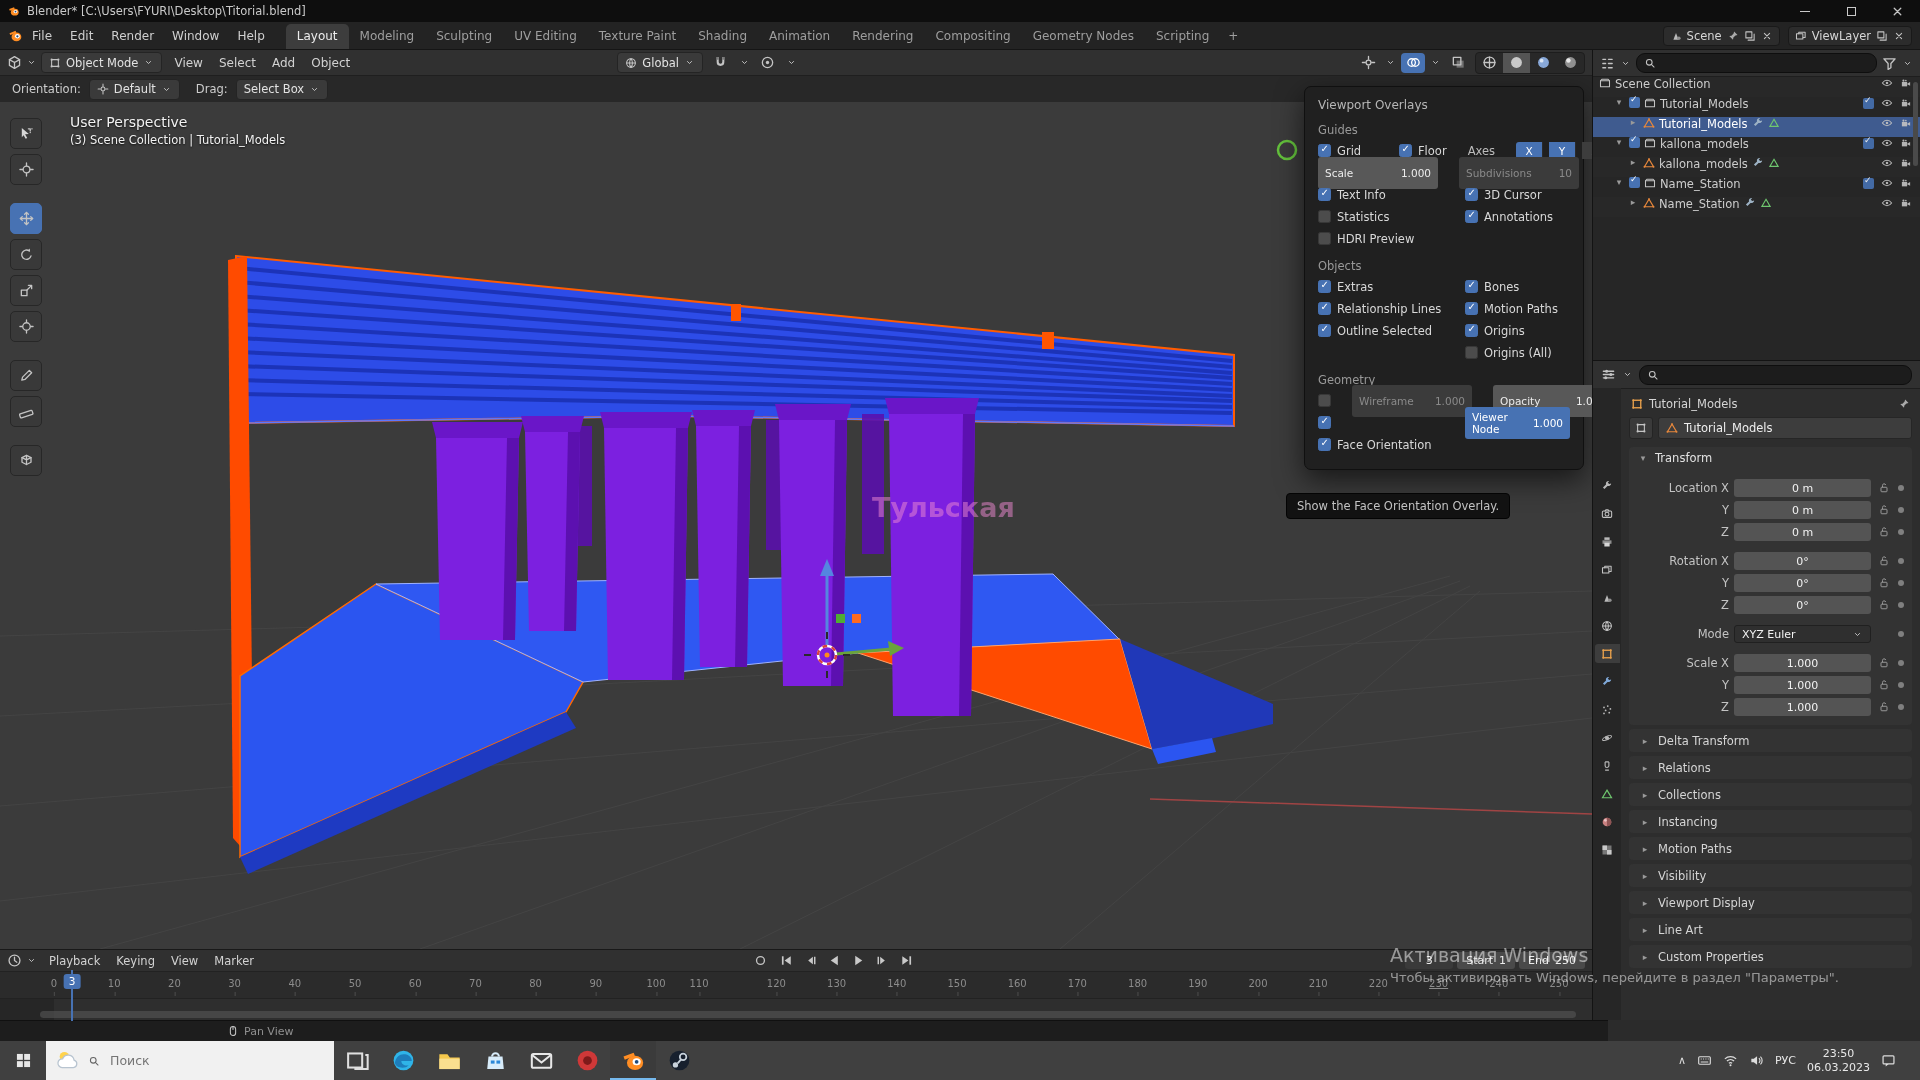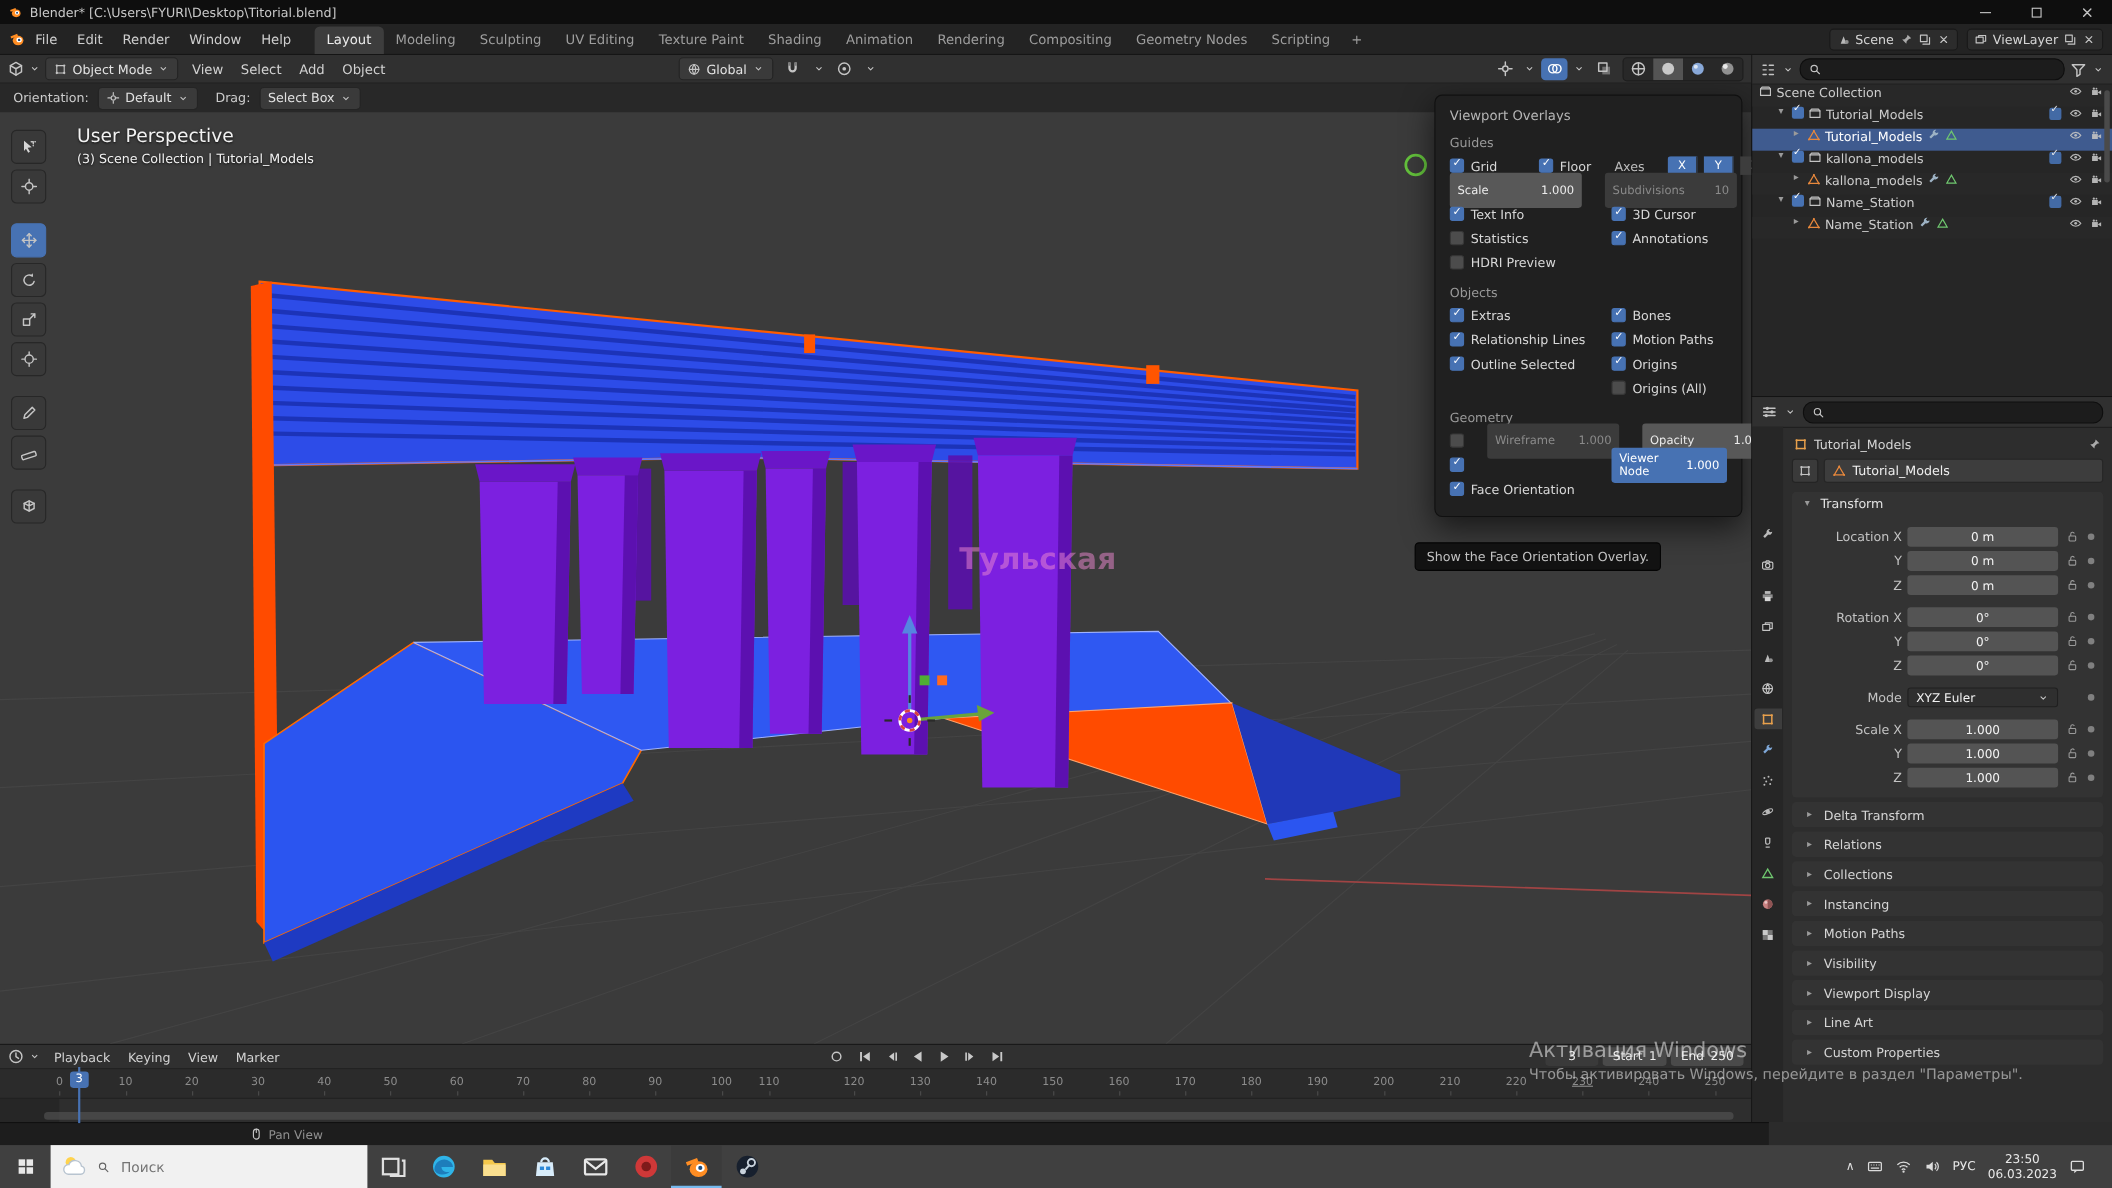--- a/index.html
+++ b/index.html
@@ -42,21 +42,21 @@
   .shade-group{display:flex;background:#282828;border:1px solid #1d1d1d;border-radius:4px;overflow:hidden}
   .shade-btn{width:27px;height:20px;display:flex;align-items:center;justify-content:center}
   .shade-btn.active{background:#545454}
 
   #toolrow{position:absolute;left:0;top:76px;width:1592px;height:26px;background:rgba(34,34,34,.78);display:flex;align-items:center;gap:8px;padding:0 12px;box-sizing:border-box;z-index:5}
   .toolrow-label{font-size:11.5px;color:#cdcdcd}
 
   
   #viewport{position:absolute;left:0;top:76px;width:1592px;height:873px;background:#3b3b3b;overflow:hidden}
   #vp-text{position:absolute;left:70px;top:38px;color:#f2f2f2;text-shadow:0 1px 2px rgba(0,0,0,.8);z-index:3}
-  #vp-text .l1{font-size:17px}
+  #vp-text .l1{font-size:14px}
   #vp-text .l2{font-size:11.5px;margin-top:3px}
   #vp-toolbar{position:absolute;left:10px;top:42px;display:flex;flex-direction:column;gap:5px;z-index:4}
   .tool-btn{width:30px;height:29px;background:rgba(58,58,58,.85);border:1px solid #272727;border-radius:5px;display:flex;align-items:center;justify-content:center}
   .tool-btn.active{background:#4772b3;border-color:#4772b3}
   .tool-btn.gap{margin-top:13px}
 
   
   #popup{position:absolute;left:1304px;top:10px;width:278px;background:#202020;border:1px solid #101010;border-radius:7px;box-shadow:0 10px 28px rgba(0,0,0,.6);padding:4px 0 12px;z-index:10}
   #popup-title{margin:7px 13px 2px;font-size:12px;color:#b6b6b6}
   .pop-group-label{margin:11px 13px 4px;font-size:11.5px;color:#999}

